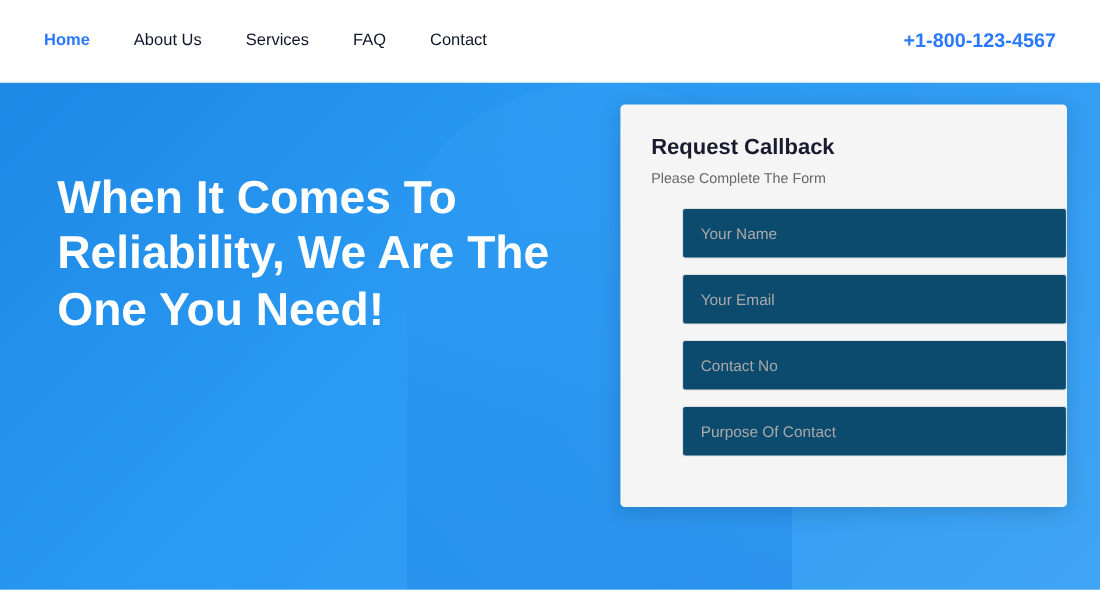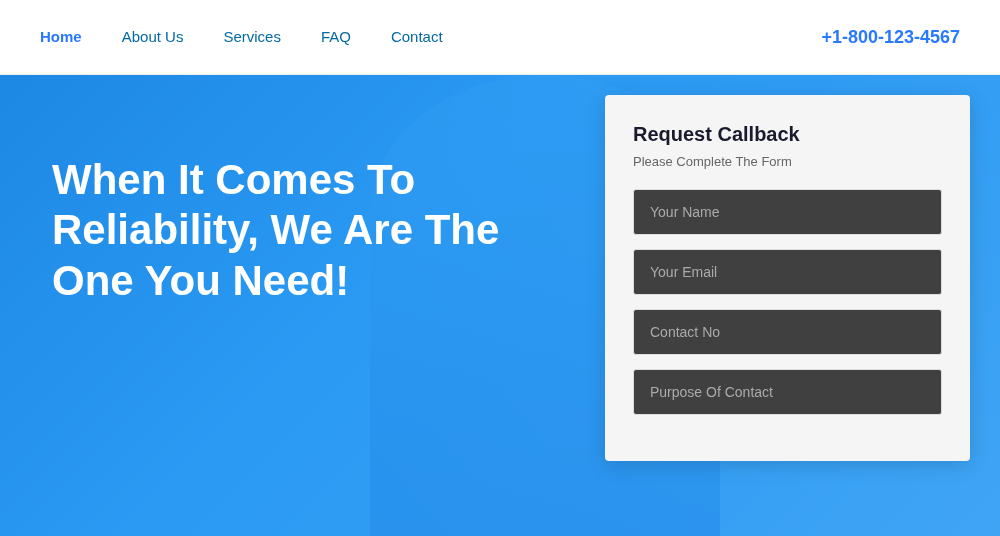--- a/index.html
+++ b/index.html
@@ -45,21 +45,21 @@
     }
     .nav-links {
       display: flex;
       align-items: center;
       gap: 40px;
       list-style: none;
     }
     .nav-links li a {
       text-decoration: none;
       font-size: 15px;
-      color: #0369a1;
+      color: #0f172a;
       font-weight: 500;
     }
     .nav-links li a.active {
       color: #2979ff;
       font-weight: 700;
     }
     .phone-number {
       font-size: 18px;
       font-weight: 700;
       color: #2979ff;
@@ -114,21 +114,21 @@
     .hero-sub {
       font-size: 14px;
       color: rgba(255,255,255,0.85);
     }
 
     
     .form-card {
       position: absolute;
       right: 30px;
       top: 20px;
-      width: 365px;
+      width: 406px;
       background: #f5f5f5;
       border-radius: 4px;
       padding: 28px 28px 32px;
       z-index: 3;
       box-shadow: 0 4px 20px rgba(0,0,0,0.15);
     }
     .form-title {
       font-size: 20px;
       font-weight: 700;
       color: #1a1a2e;
@@ -138,24 +138,25 @@
       font-size: 13px;
       color: #666;
       margin-bottom: 20px;
     }
     .form-field {
       width: 100%;
       padding: 14px 16px;
       margin-bottom: 14px;
       border: 1px solid #ddd;
       border-radius: 3px;
-      background: #404040;
+      background: #0c4a6e;
       font-size: 14px;
       color: #aaa;
       outline: none;
+      margin-left: 28px;
     }
     .form-field::placeholder {
       color: #aaa;
     }
   </style>
 </head>
 <body>
 
 <nav class="navbar">
 

